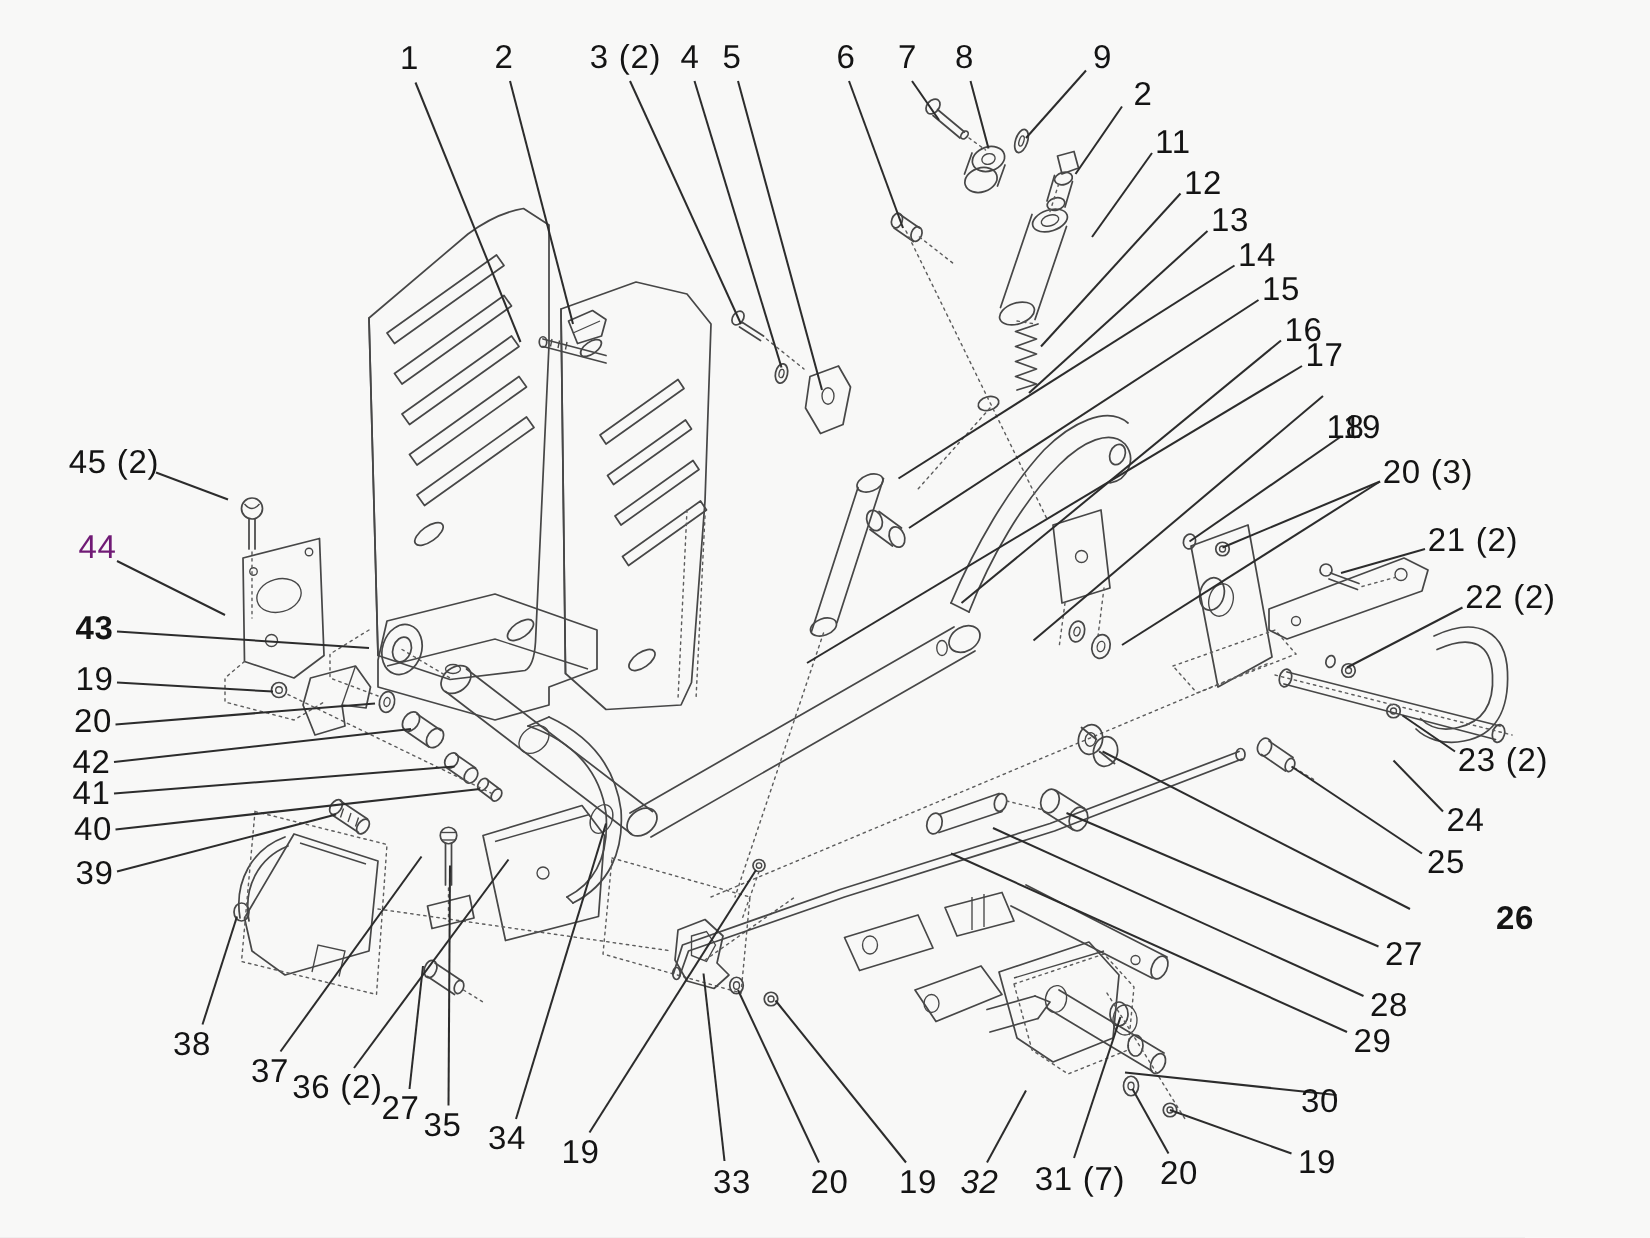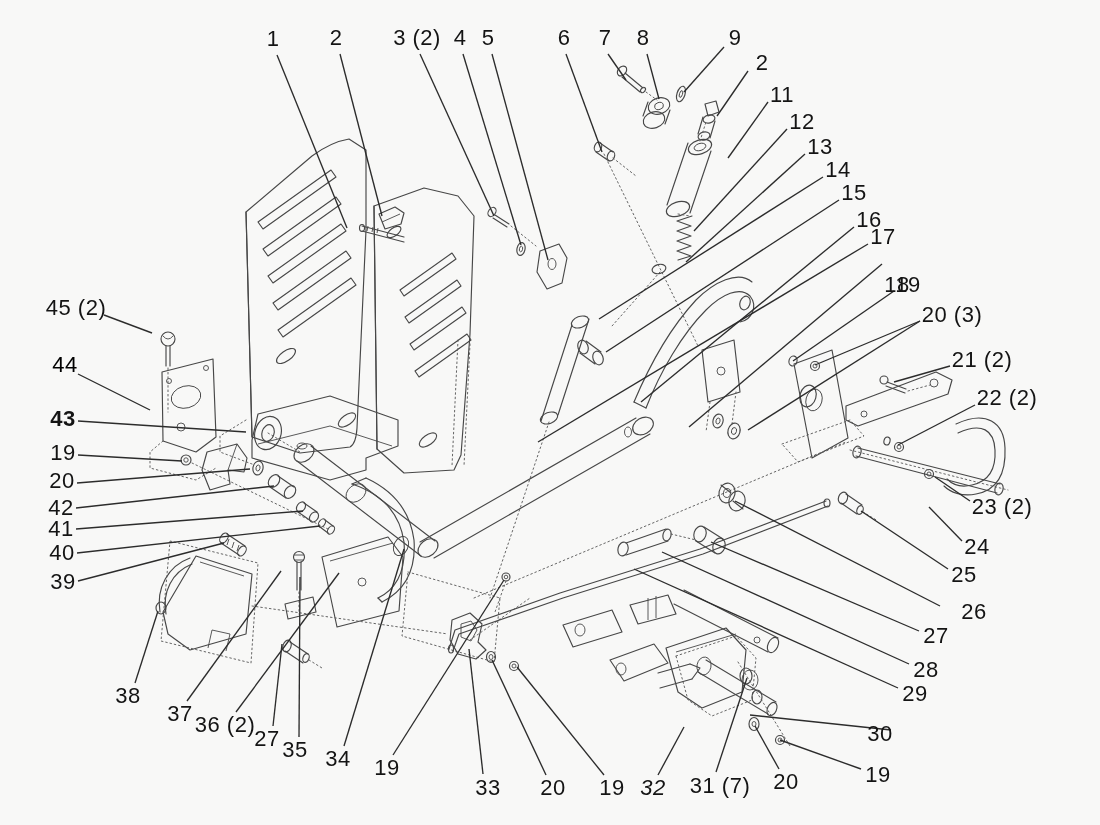--- a/index.html
+++ b/index.html
@@ -488,41 +488,41 @@
       <div class="callout" style="left: 869px; top: 220px; color: rgb(20, 20, 20);">16</div>
       <div class="callout" style="left: 883px; top: 237px; color: rgb(20, 20, 20);">17</div>
       <div class="callout" style="left: 897px; top: 257px; color: rgb(20, 20, 20); margin-top: 28px;">18</div>
       <div class="callout" style="left: 908px; top: 285px; color: rgb(20, 20, 20);">19</div>
       <div class="callout" style="left: 952px; top: 315px; color: rgb(20, 20, 20);">20 (3)</div>
       <div class="callout" style="left: 982px; top: 360px; color: rgb(20, 20, 20);">21 (2)</div>
       <div class="callout" style="left: 1007px; top: 398px; color: rgb(20, 20, 20);">22 (2)</div>
       <div class="callout" style="left: 1002px; top: 507px; color: rgb(20, 20, 20);">23 (2)</div>
       <div class="callout" style="left: 977px; top: 547px; color: rgb(20, 20, 20);">24</div>
       <div class="callout" style="left: 964px; top: 575px; color: rgb(20, 20, 20);">25</div>
-      <div class="callout" style="left: 974px; top: 612px; color: rgb(20, 20, 20);">26</div>
+      <div class="callout" style="left: 1010px; top: 612px; color: rgb(20, 20, 20); font-weight: bold;">26</div>
       <div class="callout" style="left: 936px; top: 636px; color: rgb(20, 20, 20);">27</div>
       <div class="callout" style="left: 926px; top: 670px; color: rgb(20, 20, 20);">28</div>
       <div class="callout" style="left: 915px; top: 694px; color: rgb(20, 20, 20);">29</div>
       <div class="callout" style="left: 880px; top: 734px; color: rgb(20, 20, 20);">30</div>
       <div class="callout" style="left: 878px; top: 775px; color: rgb(20, 20, 20);">19</div>
       <div class="callout" style="left: 128px; top: 696px; color: rgb(20, 20, 20);">38</div>
       <div class="callout" style="left: 180px; top: 714px; color: rgb(20, 20, 20);">37</div>
       <div class="callout" style="left: 225px; top: 725px; color: rgb(20, 20, 20);">36 (2)</div>
       <div class="callout" style="left: 267px; top: 739px; color: rgb(20, 20, 20);">27</div>
       <div class="callout" style="left: 295px; top: 750px; color: rgb(20, 20, 20);">35</div>
       <div class="callout" style="left: 338px; top: 759px; color: rgb(20, 20, 20);">34</div>
       <div class="callout" style="left: 387px; top: 768px; color: rgb(20, 20, 20);">19</div>
       <div class="callout" style="left: 488px; top: 788px; color: rgb(20, 20, 20);">33</div>
       <div class="callout" style="left: 553px; top: 788px; color: rgb(20, 20, 20);">20</div>
       <div class="callout" style="left: 612px; top: 788px; color: rgb(20, 20, 20);">19</div>
       <div class="callout" style="left: 653px; top: 788px; color: rgb(20, 20, 20); font-style: italic;">32</div>
       <div class="callout" style="left: 720px; top: 786px; color: rgb(20, 20, 20);">31 (7)</div>
       <div class="callout" style="left: 786px; top: 782px; color: rgb(20, 20, 20);">20</div>
       <div class="callout" style="left: 76px; top: 308px; color: rgb(20, 20, 20);">45 (2)</div>
-      <div class="callout" style="left: 65px; top: 365px; color: #000000;">44</div>
+      <div class="callout" style="left: 65px; top: 365px; color: #701a75;">44</div>
       <div class="callout" style="left: 63px; top: 419px; color: rgb(20, 20, 20); font-weight: bold;">43</div>
       <div class="callout" style="left: 63px; top: 453px; color: rgb(20, 20, 20);">19</div>
       <div class="callout" style="left: 62px; top: 481px; color: rgb(20, 20, 20);">20</div>
       <div class="callout" style="left: 61px; top: 508px; color: rgb(20, 20, 20);">42</div>
       <div class="callout" style="left: 61px; top: 529px; color: rgb(20, 20, 20);">41</div>
       <div class="callout" style="left: 62px; top: 553px; color: rgb(20, 20, 20);">40</div>
       <div class="callout" style="left: 63px; top: 582px; color: rgb(20, 20, 20);">39</div>
     </div>
 
 </div>

